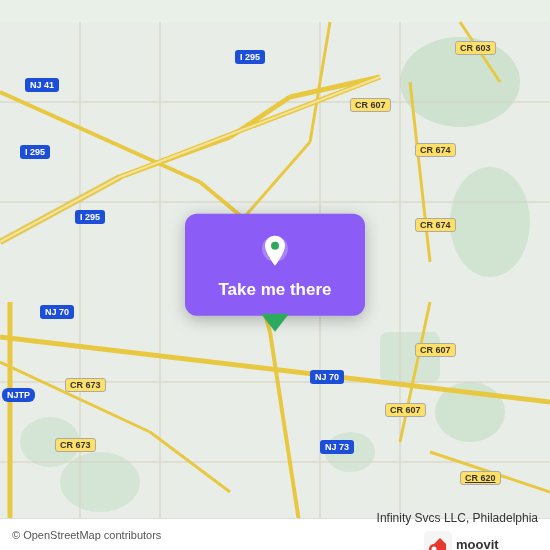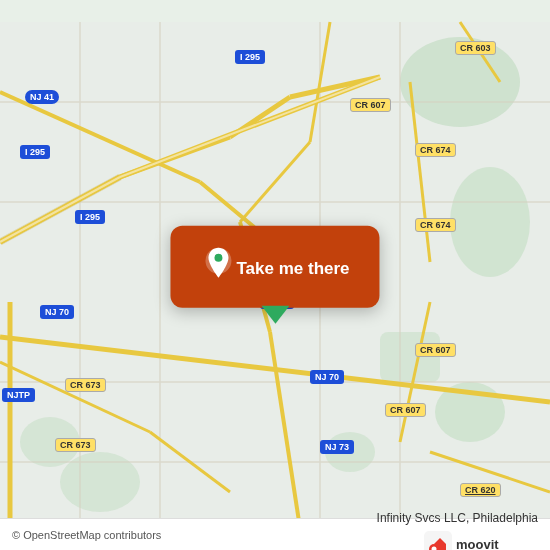--- a/index.html
+++ b/index.html
@@ -74,24 +74,25 @@
       font-size: 11px;
       color: #555;
     }
 
     
     #popup-card {
       position: absolute;
       left: 50%;
       top: 50%;
       transform: translate(-50%, -60%);
-      background: #c2410c;
+      background: #8b5cf6;
       border-radius: 12px;
       padding: 20px 30px 16px 30px;
       display: flex;
+      flex-direction: column;
       align-items: center;
       z-index: 20;
       min-width: 180px;
       box-shadow: 0 4px 16px rgba(0,0,0,0.25);
     }
 
     #popup-card::after {
       content: '';
       position: absolute;
       bottom: -16px;
@@ -207,35 +208,35 @@
 
     <line x1="10" y1="280" x2="10" y2="506" stroke="#e8c840" stroke-width="5"></line>
 
     <line x1="0" y1="220" x2="120" y2="155" stroke="white" stroke-width="2" opacity="0.5"></line>
     <line x1="120" y1="155" x2="380" y2="55" stroke="white" stroke-width="2" opacity="0.5"></line>
   </svg>
 
   <div class="highway-shield" style="top:50px;left:235px;">I 295</div>
   <div class="highway-shield" style="top:145px;left:20px;">I 295</div>
   <div class="highway-shield" style="top:210px;left:75px;">I 295</div>
-  <div class="highway-shield" style="top:90px;left:25px;border-radius:7px;">NJ 41</div>
+  <div class="highway-shield" style="top:78px;left:25px;">NJ 41</div>
   <div class="highway-shield" style="top:305px;left:40px;">NJ 70</div>
   <div class="highway-shield" style="top:370px;left:310px;">NJ 70</div>
   <div class="highway-shield" style="top:295px;left:260px;">NJ 73</div>
   <div class="highway-shield" style="top:440px;left:320px;">NJ 73</div>
   <div class="cr-shield" style="top:75px;left:350px;">CR 607</div>
   <div class="cr-shield" style="top:320px;left:415px;">CR 607</div>
   <div class="cr-shield" style="top:380px;left:385px;">CR 607</div>
   <div class="cr-shield" style="top:355px;left:65px;">CR 673</div>
   <div class="cr-shield" style="top:415px;left:55px;">CR 673</div>
   <div class="cr-shield" style="top:120px;left:415px;">CR 674</div>
   <div class="cr-shield" style="top:195px;left:415px;">CR 674</div>
-  <div class="cr-shield" style="top:460px;left:460px;text-decoration:underline;">CR 620</div>
+  <div class="cr-shield" style="top:448px;left:460px;text-decoration:underline;">CR 620</div>
   <div class="cr-shield" style="top:18px;left:455px;">CR 603</div>
-  <div class="highway-shield" style="top:388px;left:2px;">NJTP</div>
+  <div class="highway-shield" style="top:388px;left:2px;border-radius:6px;">NJTP</div>
 
   <div id="popup-card">
 
     <svg class="pin-icon" viewBox="0 0 36 36" fill="none" xmlns="http://www.w3.org/2000/svg">
       <circle cx="18" cy="15" r="13" fill="white" opacity="0.25"></circle>
       <path d="M18 2C12.477 2 8 6.477 8 12c0 7 10 20 10 20s10-13 10-20c0-5.523-4.477-10-10-10z" fill="white"></path>
       <circle cx="18" cy="12" r="4" fill="#2eaa5e"></circle>
     </svg>
     <button id="take-me-there-btn">Take me there</button>
   </div>

